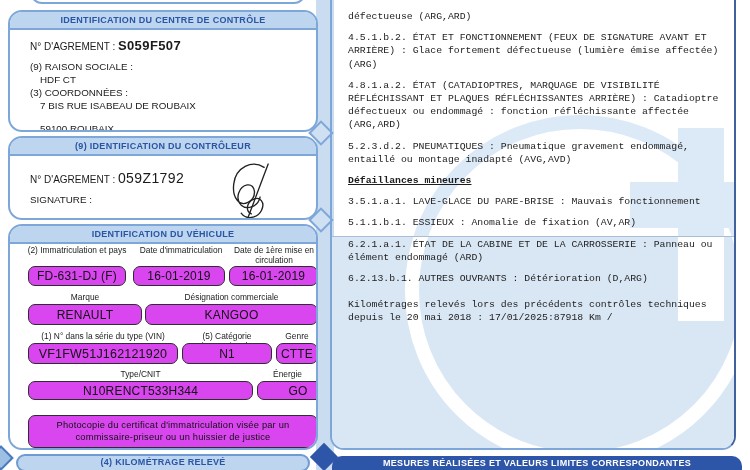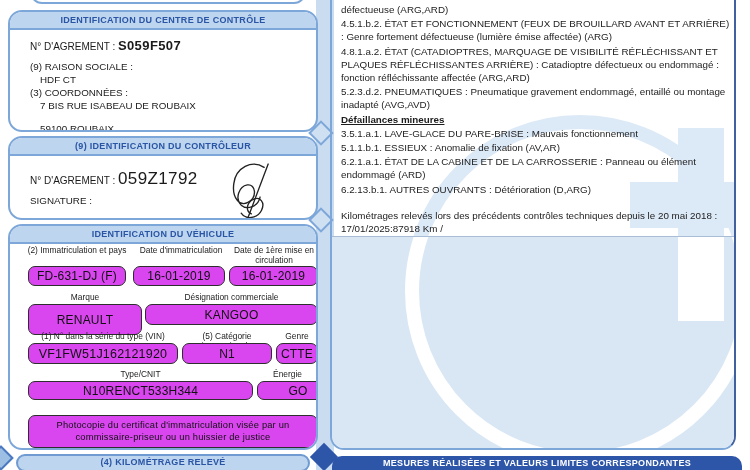--- a/index.html
+++ b/index.html
@@ -21,21 +21,21 @@
     text-align:center; padding:3px 0 2px; line-height:11px;
     border-bottom:2px solid #7da7d8; letter-spacing:.3px;
   }
   .sec1 { top:10px; height:122px; }
   .sec2 { top:136px; height:84px; }
   .sec3 { top:224px; height:226px; }
   .sec-body { position:relative; padding:7px 20px; font-size:9.8px; line-height:13px; }
   .agr-line { margin:2px 0 7px; }
   .agr-label { font-size:10px; }
   .agr-value { font-size:13px; font-weight:bold; letter-spacing:.4px; }
-  .agr-value2 { font-size:17px; letter-spacing:.4px; }
+  .agr-value2 { font-size:14px; letter-spacing:.4px; }
   .indent { padding-left:10px; }
   .gap-top { margin-top:10px; }
 
   
   .top-remnant {
     position:absolute; left:30px; top:-16px; width:276px; height:20px;
     background:#fff; border:2px solid #7da7d8; border-radius:0 0 12px 12px;
   }
 
   .sig-svg { position:absolute; right:18px; top:6px; }
@@ -55,21 +55,21 @@
   
   .report {
     position:absolute; left:330px; top:-16px; width:406px; height:466px;
     background:transparent; border:2px solid #7da7d8; border-right-color:#41619e;
     border-radius:0 0 14px 14px;
   }
   .report-text {
     position:absolute; left:340px; top:2px; width:392px;
     font-size:9.8px; line-height:13.2px; color:#1c1c1c;
   }
-  .defect-line { margin:1px; }
+  .defect-line { margin:8px;font-family:Liberation Mono, monospace; }
   .minor-heading { font-weight:bold; text-decoration:underline; }
   .km-note { margin-top:13px; }
 
   
   .lower-panel {
     position:absolute; left:332px; top:236px; width:402px; height:212px;
     background:#d9e7f5; border-top:1px solid #a9bdd6;
     border-radius:0 0 12px 12px; overflow:hidden;
   }
   .wm-top {
@@ -147,21 +147,21 @@
     <div class="veh-body">
       <div class="flabel" style="left:12px; top:2px; width:110px;">(2) Immatriculation et pays</div>
       <div class="flabel" style="left:125px; top:2px; width:92px;">Date d'immatriculation</div>
       <div class="flabel" style="left:220px; top:2px; width:88px;">Date de 1ère mise en circulation</div>
       <div class="fbox" style="left:18px; top:22px; width:98px; height:20px;">FD-631-DJ (F)</div>
       <div class="fbox" style="left:123px; top:22px; width:92px; height:20px;">16-01-2019</div>
       <div class="fbox" style="left:219px; top:22px; width:89px; height:20px;">16-01-2019</div>
 
       <div class="flabel" style="left:18px; top:49px; width:114px;">Marque</div>
       <div class="flabel" style="left:135px; top:49px; width:173px;">Désignation commerciale</div>
-      <div class="fbox" style="left:18px; top:60px; width:114px; height:31px;">RENAULT</div>
+      <div class="fbox" style="left:18px; top:60px; width:114px; height:21px;">RENAULT</div>
       <div class="fbox" style="left:135px; top:60px; width:173px; height:21px;">KANGOO</div>
 
       <div class="flabel" style="left:18px; top:88px; width:150px;">(1) N° dans la série du type (VIN)</div>
       <div class="flabel" style="left:172px; top:88px; width:90px;">(5) Catégorie internationale</div>
       <div class="flabel" style="left:266px; top:88px; width:42px;">Genre</div>
       <div class="fbox" style="left:18px; top:99px; width:150px; height:21px; font-size:12.5px;">VF1FW51J162121920</div>
       <div class="fbox" style="left:172px; top:99px; width:90px; height:21px;">N1</div>
       <div class="fbox" style="left:266px; top:99px; width:42px; height:21px;">CTTE</div>
 
       <div class="flabel" style="left:18px; top:126px; width:225px;">Type/CNIT</div>
@@ -188,21 +188,21 @@
       <circle cx="180" cy="250" r="168" fill="none" stroke="#ffffff" stroke-width="14"></circle>
       <rect x="278" y="88" width="46" height="192" fill="#ffffff"></rect>
       <rect x="230" y="142" width="150" height="46" fill="#ffffff"></rect>
     </svg>
   </div>
 
   <div class="report-text">
 
       <div class="defect-line">défectueuse (ARG,ARD)</div>
 
-      <div class="defect-line">4.5.1.b.2. ÉTAT ET FONCTIONNEMENT (FEUX DE BROUILLARD AVANT ET ARRIÈRE) : Genre fortement défectueuse (lumière émise affectée) (ARG)</div>
+      <div class="defect-line">4.5.1.b.2. ÉTAT ET FONCTIONNEMENT (FEUX DE SIGNATURE AVANT ET ARRIÈRE) : Glace fortement défectueuse (lumière émise affectée) (ARG)</div>
 
       <div class="defect-line">4.8.1.a.2. ÉTAT (CATADIOPTRES, MARQUAGE DE VISIBILITÉ RÉFLÉCHISSANT ET PLAQUES RÉFLÉCHISSANTES ARRIÈRE) : Catadioptre défectueux ou endommagé : fonction réfléchissante affectée (ARG,ARD)</div>
 
       <div class="defect-line">5.2.3.d.2. PNEUMATIQUES : Pneumatique gravement endommagé, entaillé ou montage inadapté (AVG,AVD)</div>
 
       <div class="defect-line minor-heading">Défaillances mineures</div>
 
       <div class="defect-line">3.5.1.a.1. LAVE-GLACE DU PARE-BRISE : Mauvais fonctionnement</div>
 
       <div class="defect-line">5.1.1.b.1. ESSIEUX : Anomalie de fixation (AV,AR)</div>

